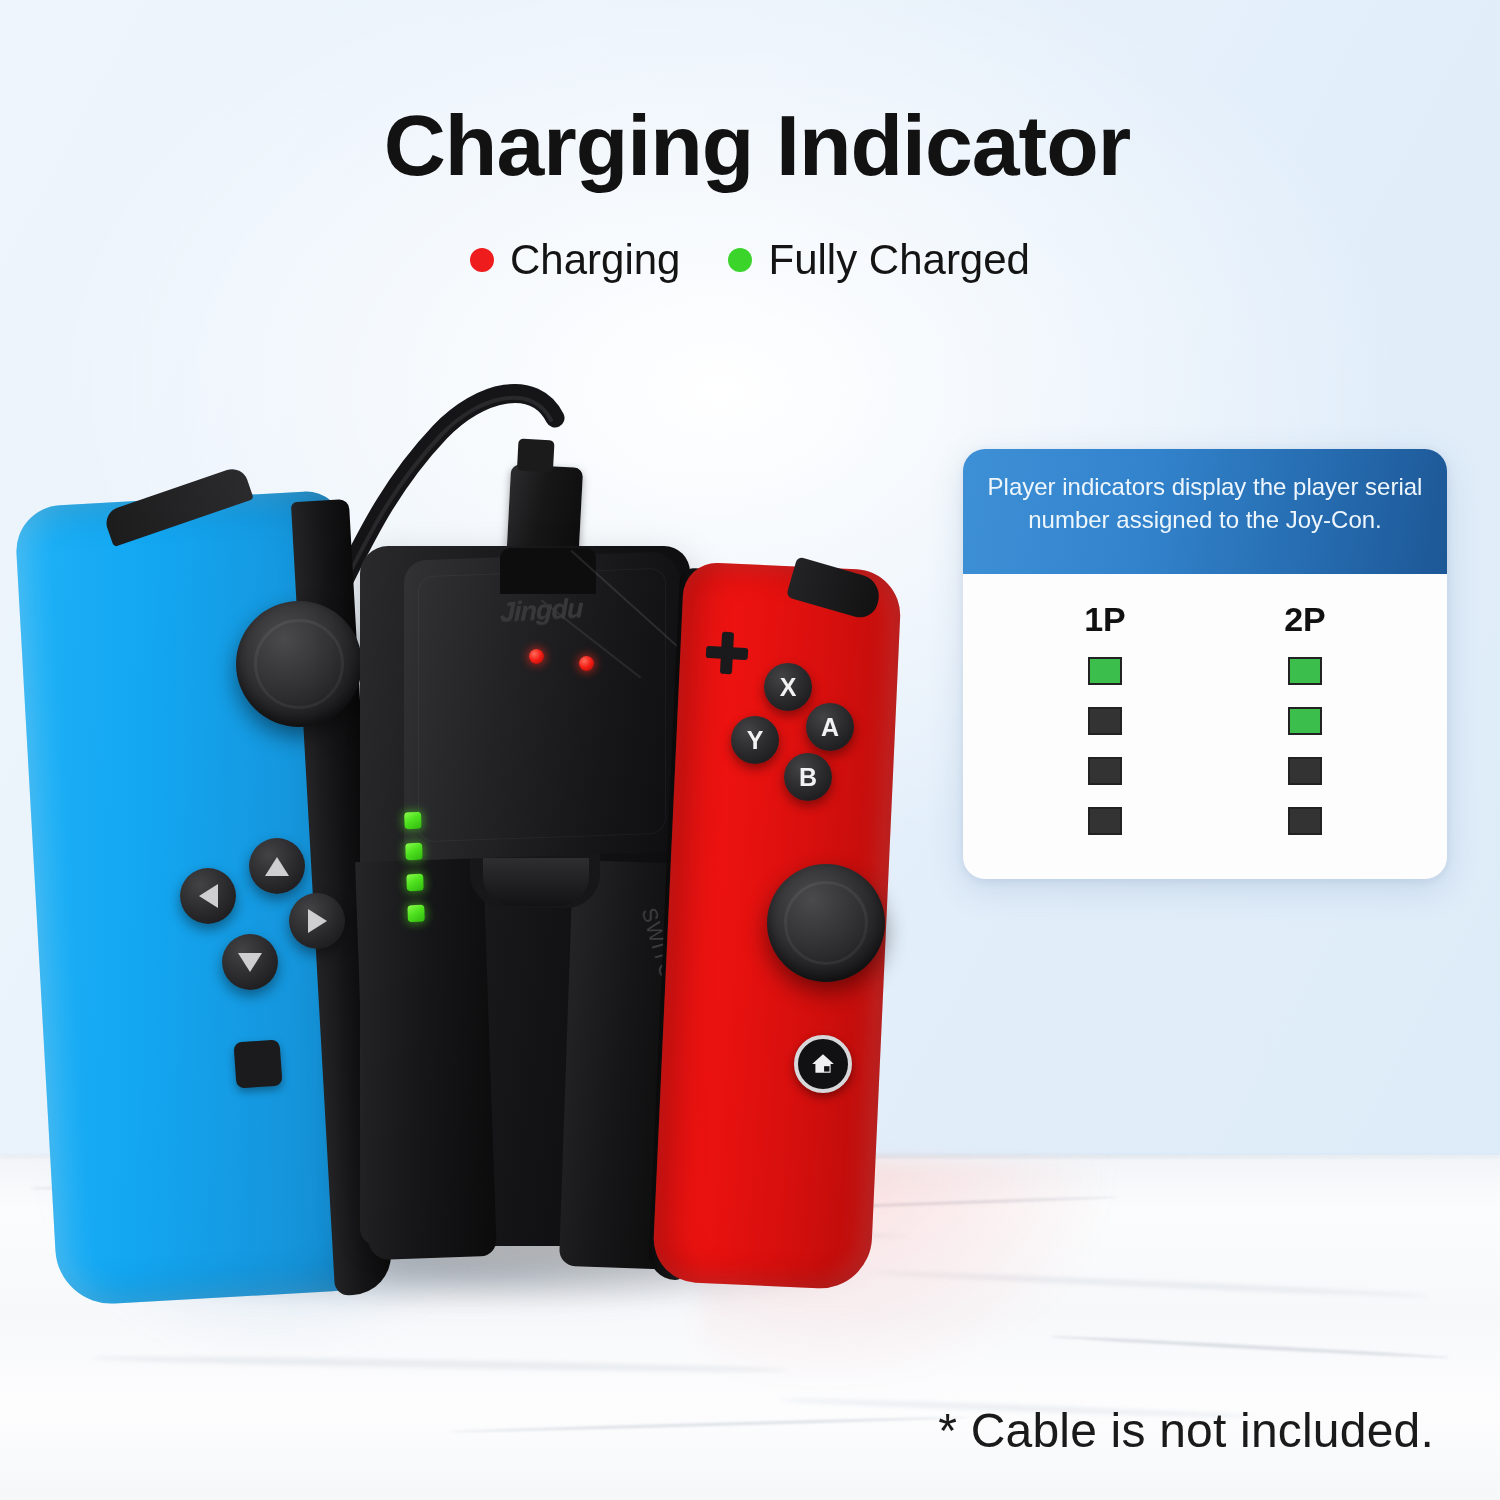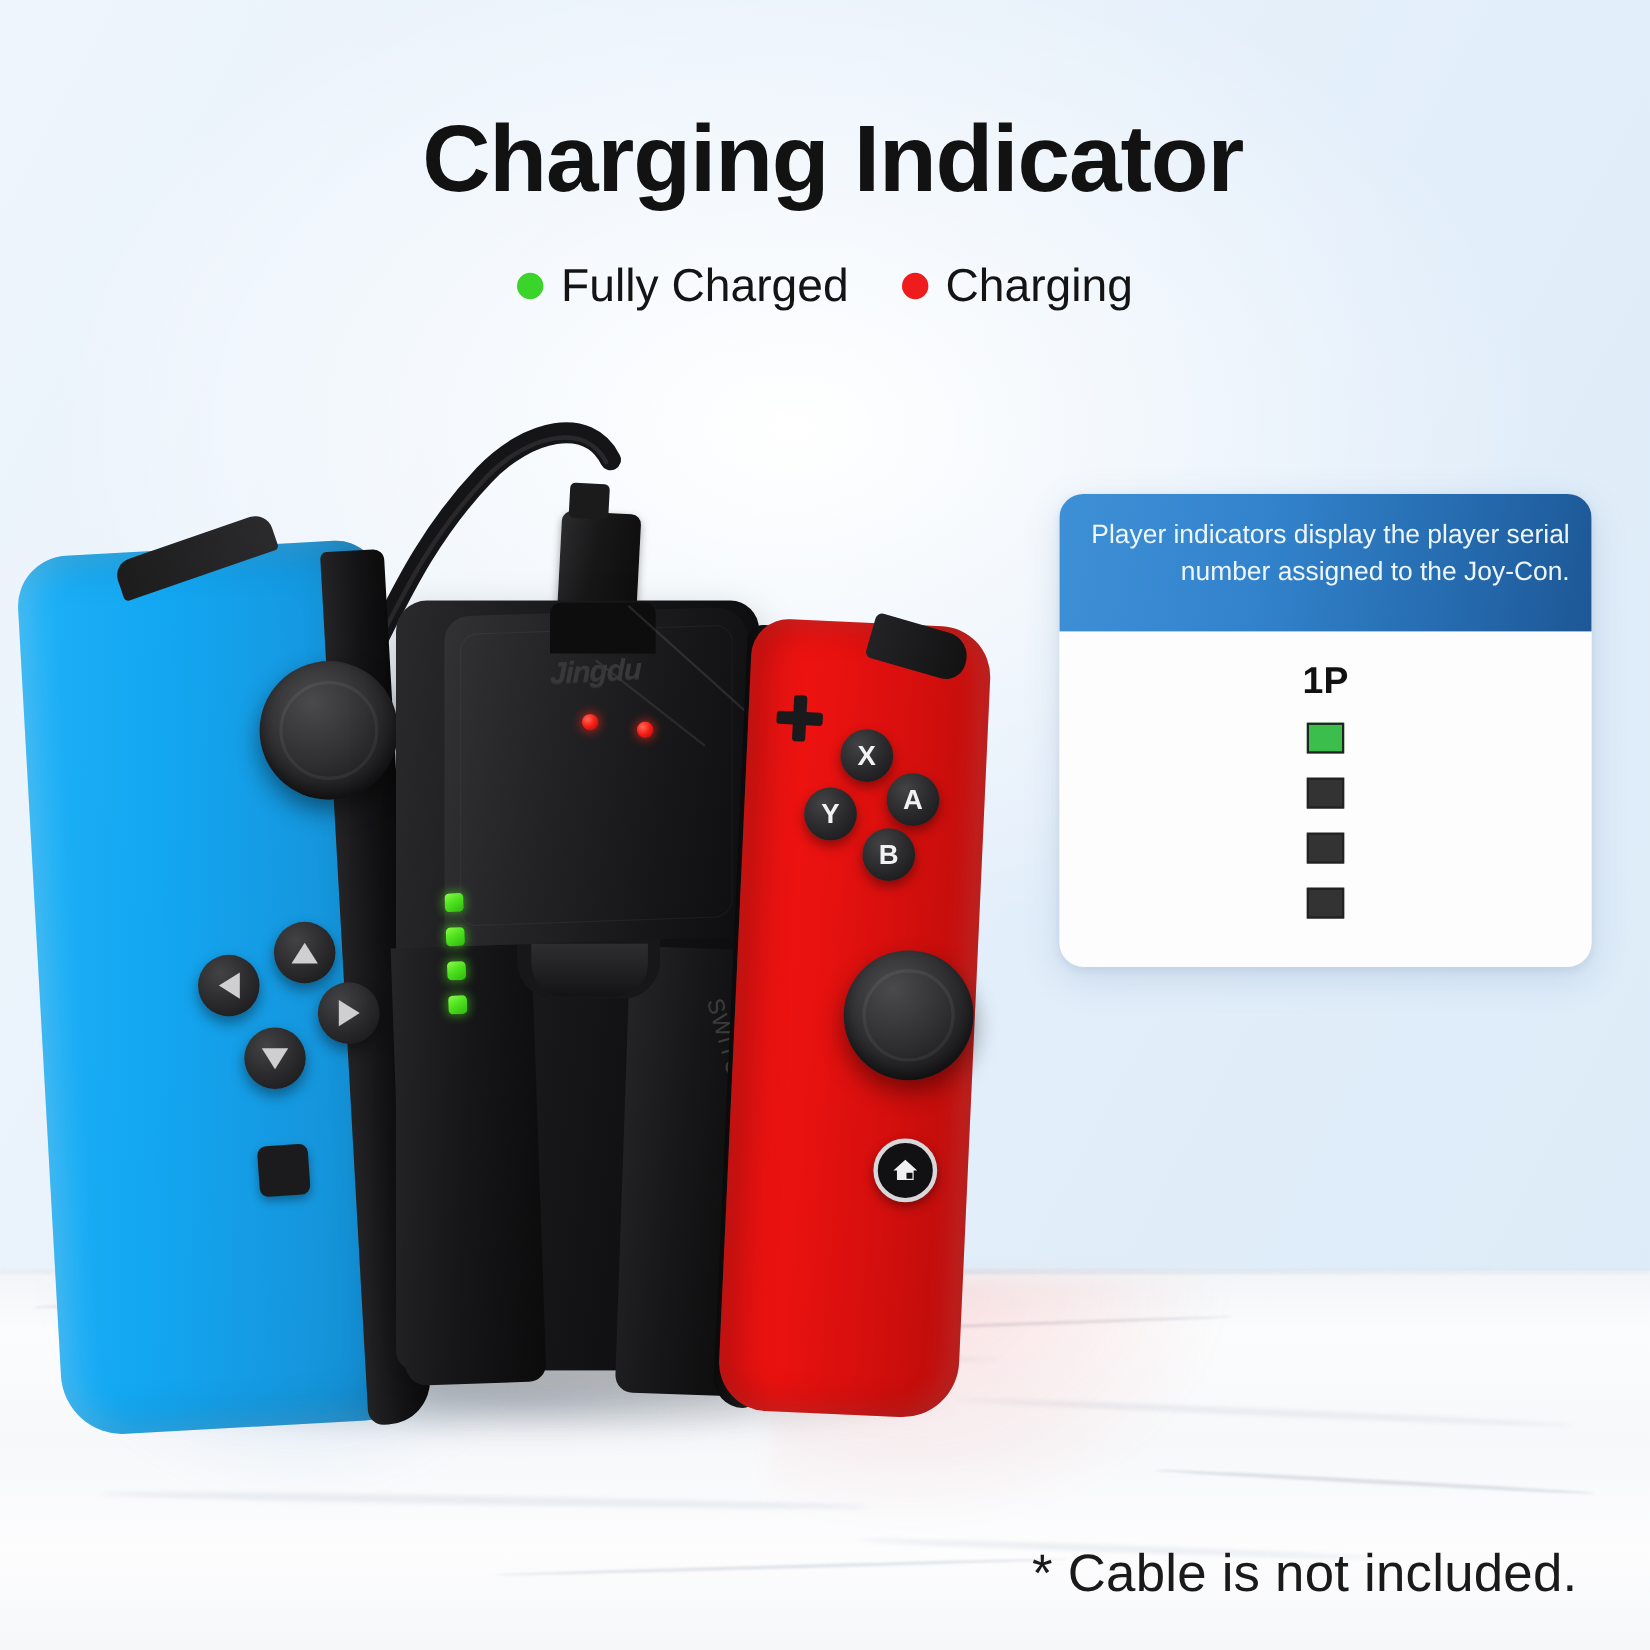--- a/index.html
+++ b/index.html
@@ -62,21 +62,21 @@
 
   
   #card {
     position:absolute; left:963px; top:449px; width:484px; height:430px;
     border-radius:22px; overflow:hidden; background:#fdfdfd;
     box-shadow:0 10px 34px rgba(60,100,150,.16), 0 2px 8px rgba(60,100,150,.10);
   }
   #card-header {
     height:125px; padding:22px 20px 0;
     background:linear-gradient(100deg, #3e90d6 0%, #3283cc 38%, #2468ab 78%, #1d5796 100%);
-    text-align:right;
+    text-align:center;
   }
   #card-header p { color:#eef6fd; font-size:24px; line-height:1.36; }
   #card-body { padding:26px 16px 0; }
   #player-cols { display:flex; justify-content:space-around; padding:0 26px; }
   .pcol { display:flex; flex-direction:column; align-items:center; }
   .pcol-label { font-size:34px; font-weight:bold; color:#111; margin-bottom:18px; }
   .led { width:34px; height:28px; margin-bottom:22px; border:2px solid #222; }
 
   
   #product { position:absolute; left:0; top:0; width:1500px; height:1500px; }
@@ -294,26 +294,26 @@
   <div class="vein" style="left:30%; top:268px; width:520px; height:3px; transform:rotate(-1.6deg);"></div>
   <div class="vein2" style="left:52%; top:250px; width:470px; height:6px; transform:rotate(2deg);"></div>
 </div>
 <div id="coolrefl"></div>
 <div id="warmrefl"></div>
 
 <div id="title">Charging Indicator</div>
 
 <div id="legend">
   <div class="leg-item">
+    <span class="leg-dot" style="background:#ee1c1c"></span>
+    <span>Charging</span>
+  </div>
+  <div class="leg-item">
     <span class="leg-dot" style="background:#3ad42a"></span>
     <span>Fully Charged</span>
-  </div>
-  <div class="leg-item">
-    <span class="leg-dot" style="background:#ee1c1c"></span>
-    <span>Charging</span>
   </div>
 </div>
 
 <div id="product">
 
   <div id="contact-shadow"></div>
 
   <svg id="cable" viewBox="0 0 330 230">
     <path d="M5 228 C 30 180, 55 120, 110 62 C 150 20, 205 8, 225 48" stroke="#151517" stroke-width="19" fill="none" stroke-linecap="round"></path>
     <path d="M8 226 C 32 180, 57 122, 112 64 C 151 24, 203 14, 221 50" stroke="#3a3a3e" stroke-width="4" fill="none" stroke-linecap="round" opacity=".55"></path>
@@ -390,17 +390,24 @@
   </div>
   <div id="card-body">
     <div id="player-cols">
         <div class="pcol">
           <div class="pcol-label">1P</div>
           <div class="led" style="background: rgb(60, 190, 76);"></div>
           <div class="led" style="background: rgb(51, 51, 51);"></div>
           <div class="led" style="background: rgb(51, 51, 51);"></div>
           <div class="led" style="background: rgb(51, 51, 51);"></div>
         </div>
+        <div class="pcol">
+          <div class="pcol-label">2P</div>
+          <div class="led" style="background: rgb(60, 190, 76);"></div>
+          <div class="led" style="background: rgb(60, 190, 76);"></div>
+          <div class="led" style="background: rgb(51, 51, 51);"></div>
+          <div class="led" style="background: rgb(51, 51, 51);"></div>
+        </div>
       </div>
   </div>
 </div>
 
 <div id="footnote">* Cable is not included.</div>
 
 </body></html>

